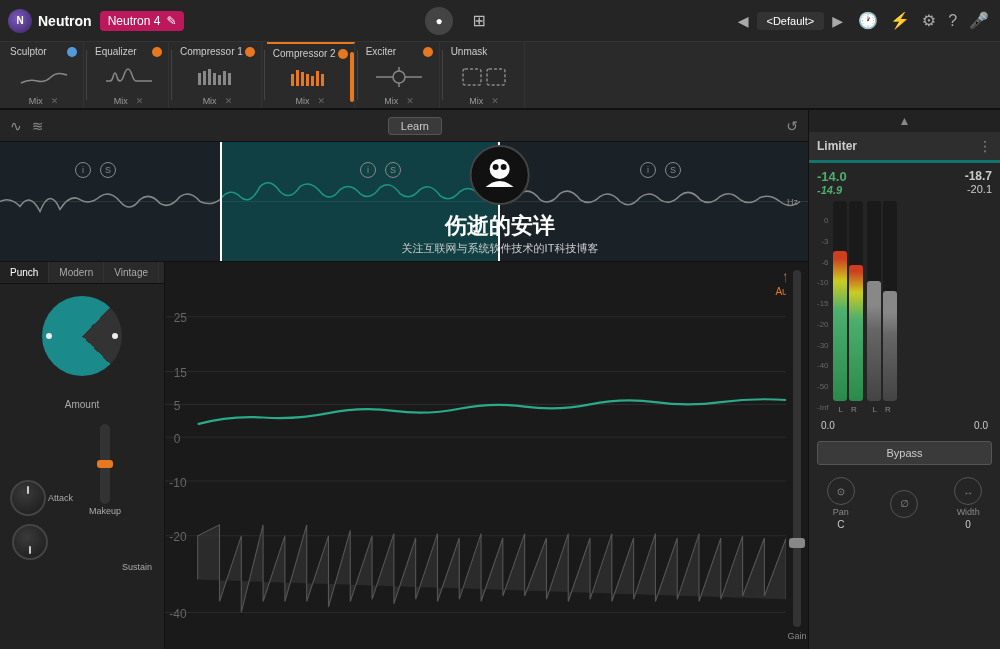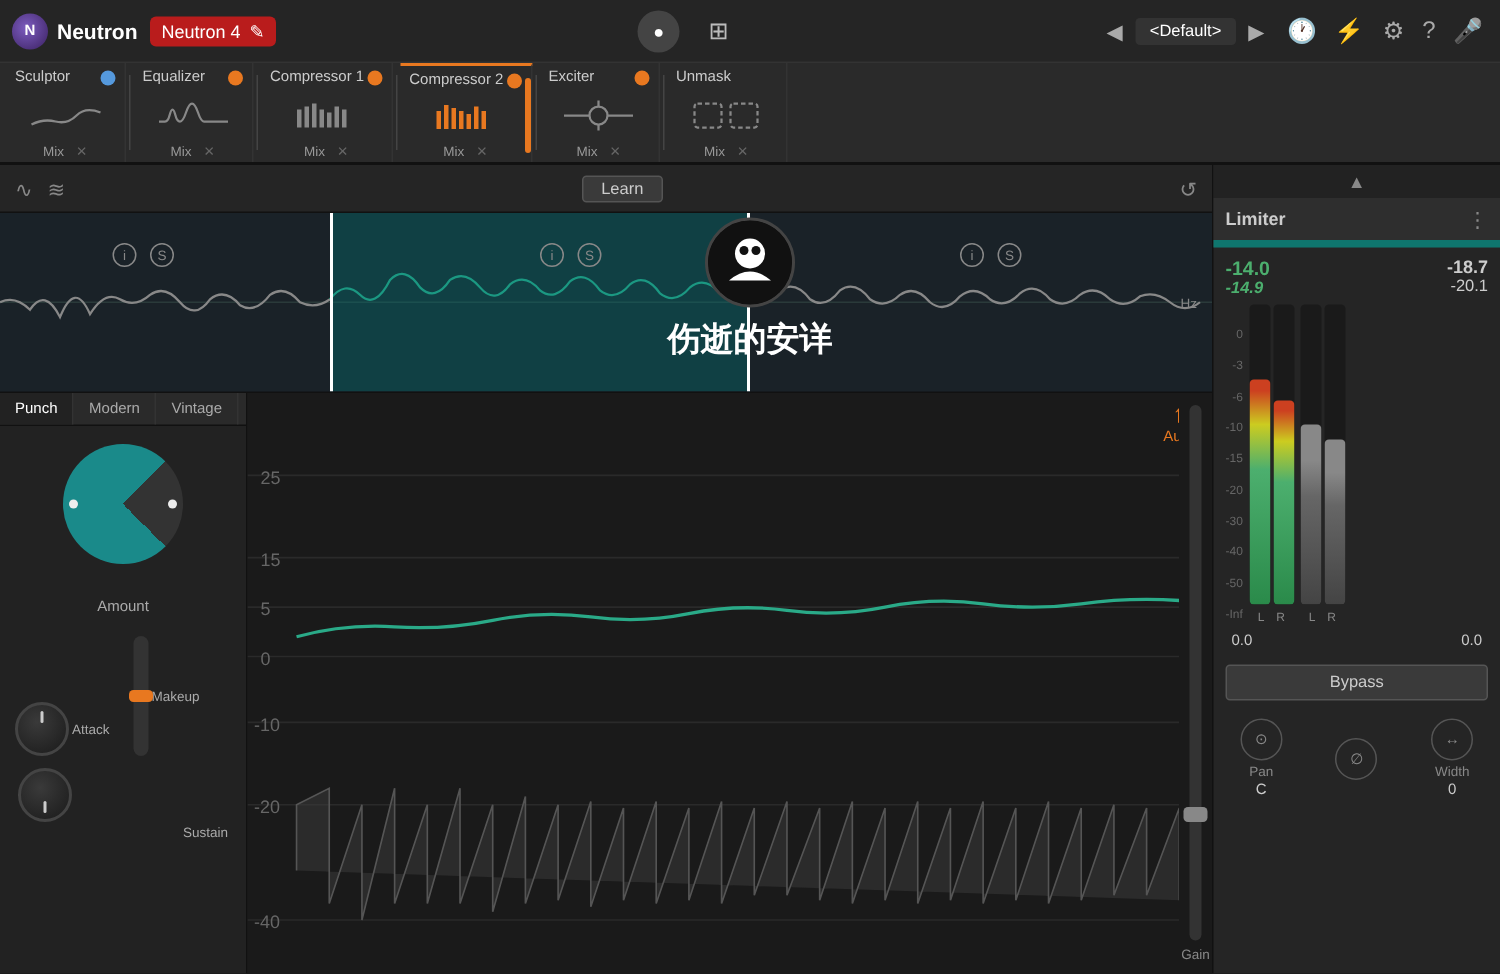--- a/index.html
+++ b/index.html
@@ -38,21 +38,21 @@
       border-radius: 50%;
       display: flex;
       align-items: center;
       justify-content: center;
       font-size: 10px;
       color: #fff;
     }
     .preset-bar {
       display: flex;
       align-items: center;
-      background: #b91c1c;
+      background: #be185d;
       border-radius: 4px;
       padding: 3px 8px;
       gap: 6px;
       color: #fff;
       font-size: 12px;
     }
     .icon-btn {
       background: none;
       border: none;
       color: #aaa;
@@ -474,21 +474,21 @@
       border-left: 1px solid #111;
       display: flex;
       flex-direction: column;
     }
     .right-panel-header {
       display: flex;
       align-items: center;
       justify-content: space-between;
       padding: 6px 8px;
       background: #2e2e2e;
-      border-bottom: 5px solid #0f766e;
+      border-bottom: 3px solid #0f766e;
     }
     .right-panel-title {
       font-size: 12px;
       color: #ccc;
       font-weight: bold;
     }
     .panel-menu-icon {
       color: #888;
       cursor: pointer;
       font-size: 14px;
@@ -853,21 +853,21 @@
             <div class="knob-dot-right"></div>
           </div>
           <div class="amount-label">Amount</div>
         </div>
 
         <div class="small-knobs">
           <div class="small-knob-group">
             <div class="small-knob"></div>
             <span class="small-knob-label">Attack</span>
           </div>
-          <div style="display:flex;align-items:center;gap:2px;">
+          <div style="display:flex;flex-direction:column;align-items:center;gap:2px;">
             <div class="vertical-slider">
               <div class="vertical-slider-thumb"></div>
             </div>
             <span class="small-knob-label">Makeup</span>
           </div>
         </div>
 
         <div style="padding:0 12px;margin-top:4px;">
           <div class="small-knob down" style="width:36px;height:36px;border-radius:50%;background:radial-gradient(circle at 40% 35%,#3a3a3a,#1a1a1a);border:2px solid #444;display:flex;align-items:center;justify-content:center;cursor:pointer;position:relative;"></div>
           <span class="small-knob-label" style="font-size:9px;color:#aaa;display:block;text-align:right;margin-top:2px;">Sustain</span>
@@ -1026,14 +1026,15 @@
     <svg width="56" height="56" viewBox="0 0 56 56">
       <circle cx="28" cy="28" r="28" fill="#111"></circle>
       <circle cx="28" cy="22" r="10" fill="#fff"></circle>
       <path d="M14,40 Q28,28 42,40" fill="#fff"></path>
       <circle cx="24" cy="20" r="3" fill="#111"></circle>
       <circle cx="32" cy="20" r="3" fill="#111"></circle>
     </svg>
   </div>
   <div class="watermark-text-block">
     <div class="watermark-title">伤逝的安详</div>
+    <div class="watermark-subtitle">关注互联网与系统软件技术的IT科技博客</div>
   </div>
 </div>
 
 </body></html>

